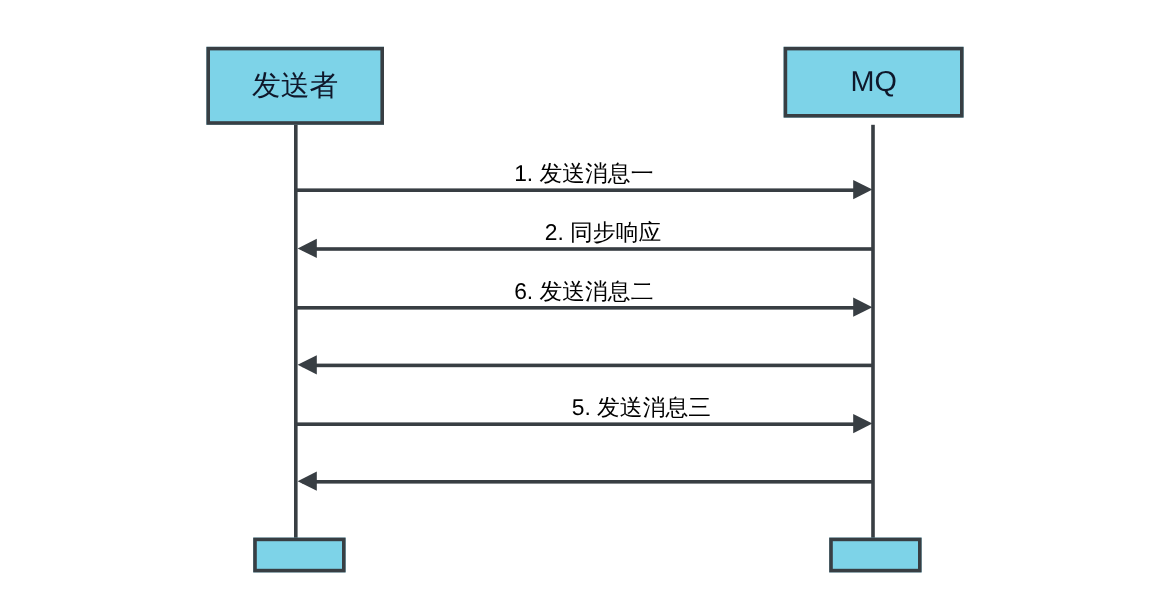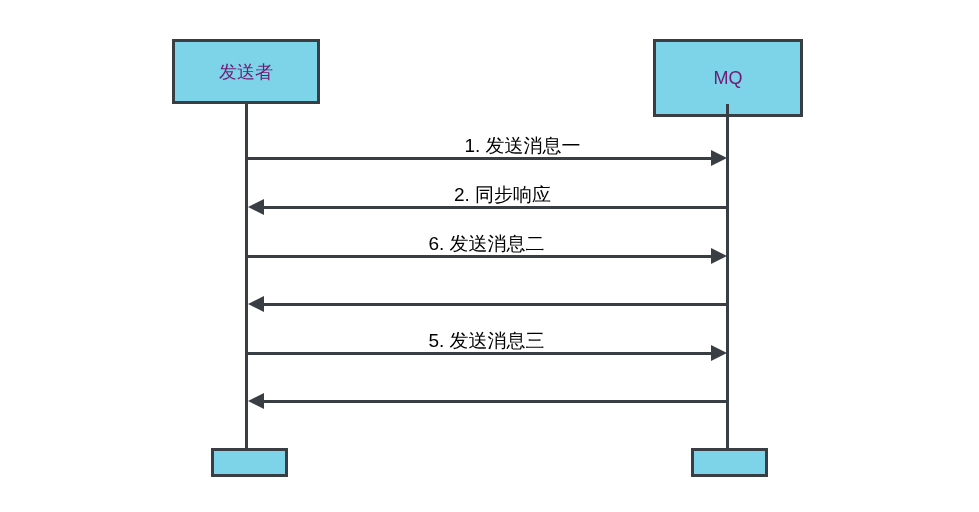--- a/index.html
+++ b/index.html
@@ -22,22 +22,22 @@
   .participant-box {
     position: absolute;
     box-sizing: border-box;
     background: #7dd3e8;
     border: 3px solid #383e43;
     display: flex;
     align-items: center;
     justify-content: center;
   }
   .participant-label {
-    font-size: 18px;
-    color: #701a75;
+    font-size: 24px;
+    color: #0f172a;
     line-height: 1;
     white-space: nowrap;
   }
   .lifeline {
     position: absolute;
     width: 3px;
     background: #383e43;
   }
   .terminator-box {
     position: absolute;
@@ -74,43 +74,43 @@
 </style>
 </head>
 <body>
 
 <div id="diagram">
 
   <div class="participant-box" style="left:172px; top:39px; width:148px; height:65px;">
     <span class="participant-label">发送者</span>
   </div>
 
-  <div class="participant-box" style="left:653px; top:39px; width:150px; height:78px;">
+  <div class="participant-box" style="left:653px; top:39px; width:150px; height:59px;">
     <span class="participant-label">MQ</span>
   </div>
 
   <div class="lifeline" style="left:245px; top:104px; height:346px;"></div>
   <div class="lifeline" style="left:726px; top:104px; height:346px;"></div>
 
-  <div class="msg-label" style="left:246px; top:136px; width:481px;padding-left:36px;">1. 发送消息一</div>
+  <div class="msg-label" style="left:246px; top:136px; width:481px;">1. 发送消息一</div>
   <div class="msg-line" style="left:246px; top:157px; width:475px;"></div>
   <div class="arrowhead right" style="left:711px; top:150px;"></div>
 
   <div class="msg-label" style="left:246px; top:185px; width:481px;margin-left:16px;">2. 同步响应</div>
   <div class="msg-line" style="left:252px; top:206px; width:475px;"></div>
   <div class="arrowhead left" style="left:248px; top:199px;"></div>
 
   <div class="msg-label" style="left:246px; top:234px; width:481px;">6. 发送消息二</div>
   <div class="msg-line" style="left:246px; top:255px; width:475px;"></div>
   <div class="arrowhead right" style="left:711px; top:248px;"></div>
 
   <div class="msg-line" style="left:252px; top:303px; width:475px;"></div>
   <div class="arrowhead left" style="left:248px; top:296px;"></div>
 
-  <div class="msg-label" style="left:246px; top:331px; width:481px;">5. 发送消息三</div>
+  <div class="msg-label" style="left:246px; top:331px; width:481px;padding-left:48px;">5. 发送消息三</div>
   <div class="msg-line" style="left:246px; top:352px; width:475px;"></div>
   <div class="arrowhead right" style="left:711px; top:345px;"></div>
 
   <div class="msg-line" style="left:252px; top:400px; width:475px;"></div>
   <div class="arrowhead left" style="left:248px; top:393px;"></div>
 
   <div class="terminator-box" style="left:211px; top:448px; width:77px; height:29px;"></div>
   <div class="terminator-box" style="left:691px; top:448px; width:77px; height:29px;"></div>
 
 </div>

